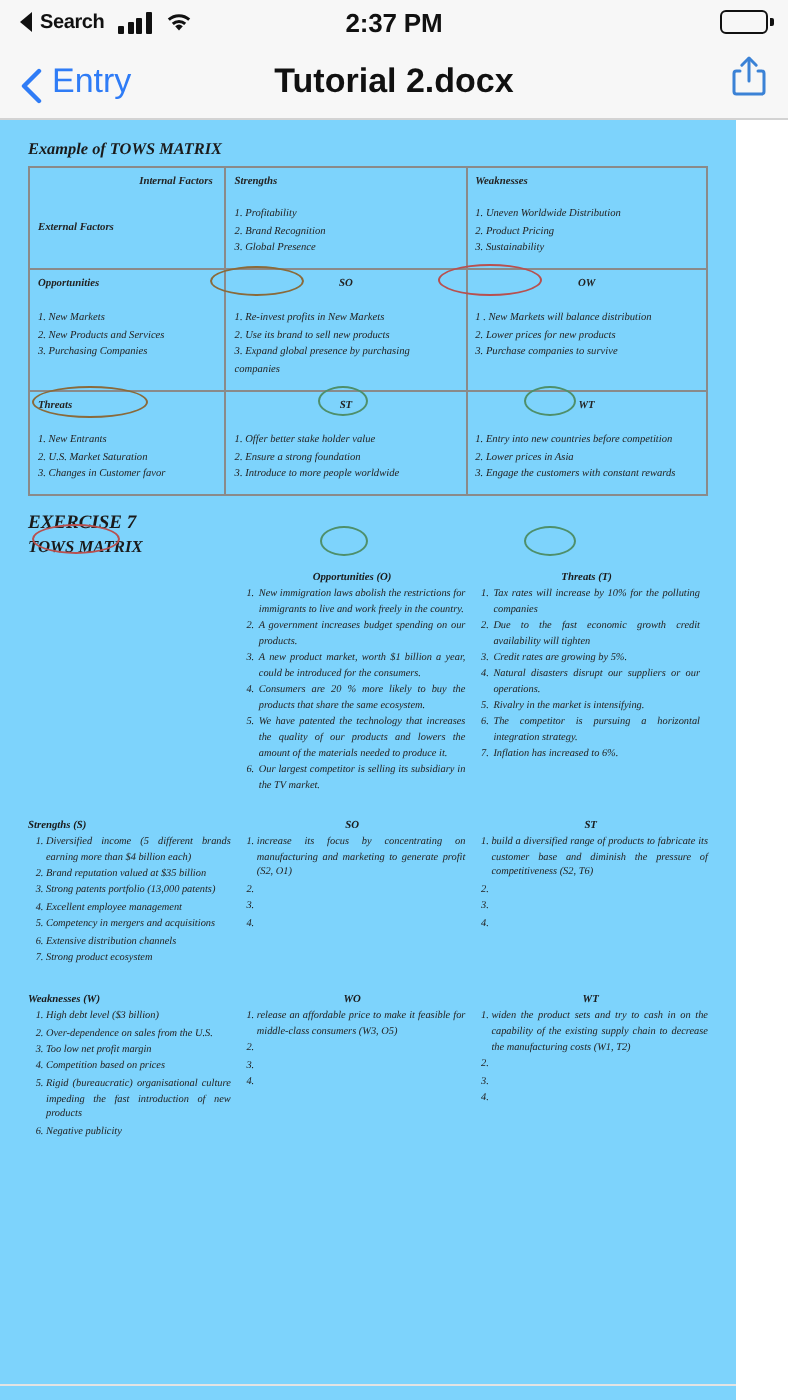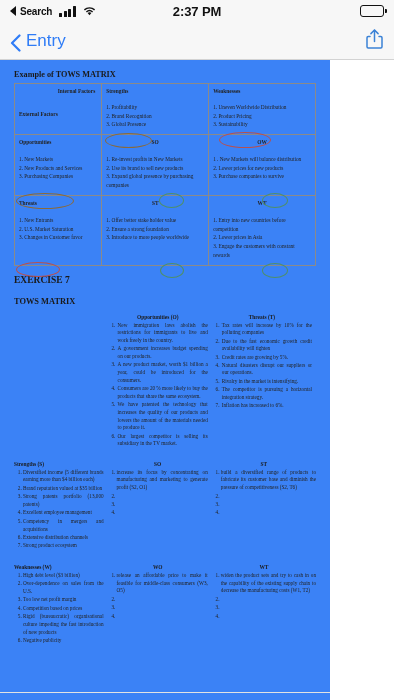--- a/index.html
+++ b/index.html
@@ -69,25 +69,26 @@
   .nav-title {
     position: absolute; left: 0; right: 0; text-align: center;
     font-size: 17px; font-weight: bold; color: #111;
     pointer-events: none;
   }
   .nav-share { margin-left: auto; cursor: pointer; }
 
   
   .doc {
     position: relative;
-    width: 330px;
+    width: 368px;
     height: 640px;
-    background: #3b82f6;
+    background: #7dd3fc;
     padding: 10px 14px 0 14px;
     overflow: hidden;
+    font-style: italic;
   }
 
   .h-title {
     font-weight: bold;
     font-size: 8.2px;
     color: #1a1a1a;
     margin-bottom: 4px;
   }
 
   
@@ -126,21 +127,21 @@
     position: absolute;
     border-radius: 50%;
     pointer-events: none;
   }
   .el-brown { border: 1px solid #8a6a3a; }
   .el-red   { border: 1px solid #b8504f; }
   .el-green { border: 1px solid #4e8f6b; }
 
   
   .ex-h1 { font-weight: bold; font-size: 9.5px; margin-top: 9px; color: #1a1a1a; }
-  .ex-h2 { font-weight: bold; font-size: 8.4px; margin-top: 12px; color: #1a1a1a; }
+  .ex-h2 { font-weight: bold; font-size: 8.4px; margin-top: 2px; color: #1a1a1a; }
 
   .ot-wrap { display: flex; margin-top: 8px; }
   .ot-spacer { width: 31%; }
   .ot-col { width: 34.5%; padding-right: 4px; }
   .ot-title { text-align: center; font-weight: bold; font-size: 5.4px; margin-bottom: 2px; color:#1a1a1a;}
   ol.num {
     list-style: decimal;
     padding-left: 9px;
     margin: 0;
     font-size: 5.2px;
@@ -204,20 +205,21 @@
 
 <div class="navbar">
   <div class="nav-back">
     <span class="nav-chev">
       <svg width="12" height="18" viewBox="0 0 12 18">
           <path d="M9.5 1.5 2 9l7.5 7.5" stroke="#2f7cf6" stroke-width="2.2" fill="none" stroke-linecap="round" stroke-linejoin="round"></path>
         </svg>
     </span>
     <span class="nav-back-label">Entry</span>
   </div>
+  <div class="nav-title">Tutorial 2.docx</div>
   <div class="nav-share">
     <span>
       <svg width="19" height="22" viewBox="0 0 19 22">
         <path d="M5 8.5H3.2A1.2 1.2 0 0 0 2 9.7v9.1a1.2 1.2 0 0 0 1.2 1.2h12.6a1.2 1.2 0 0 0 1.2-1.2V9.7a1.2 1.2 0 0 0-1.2-1.2H14" stroke="#3b82d6" stroke-width="1.5" fill="none" stroke-linecap="round"></path>
         <path d="M9.5 13.5V2.2" stroke="#3b82d6" stroke-width="1.5" fill="none" stroke-linecap="round"></path>
         <path d="M5.9 5.6 9.5 2l3.6 3.6" stroke="#3b82d6" stroke-width="1.5" fill="none" stroke-linecap="round" stroke-linejoin="round"></path>
       </svg>
     </span>
   </div>
 </div>

